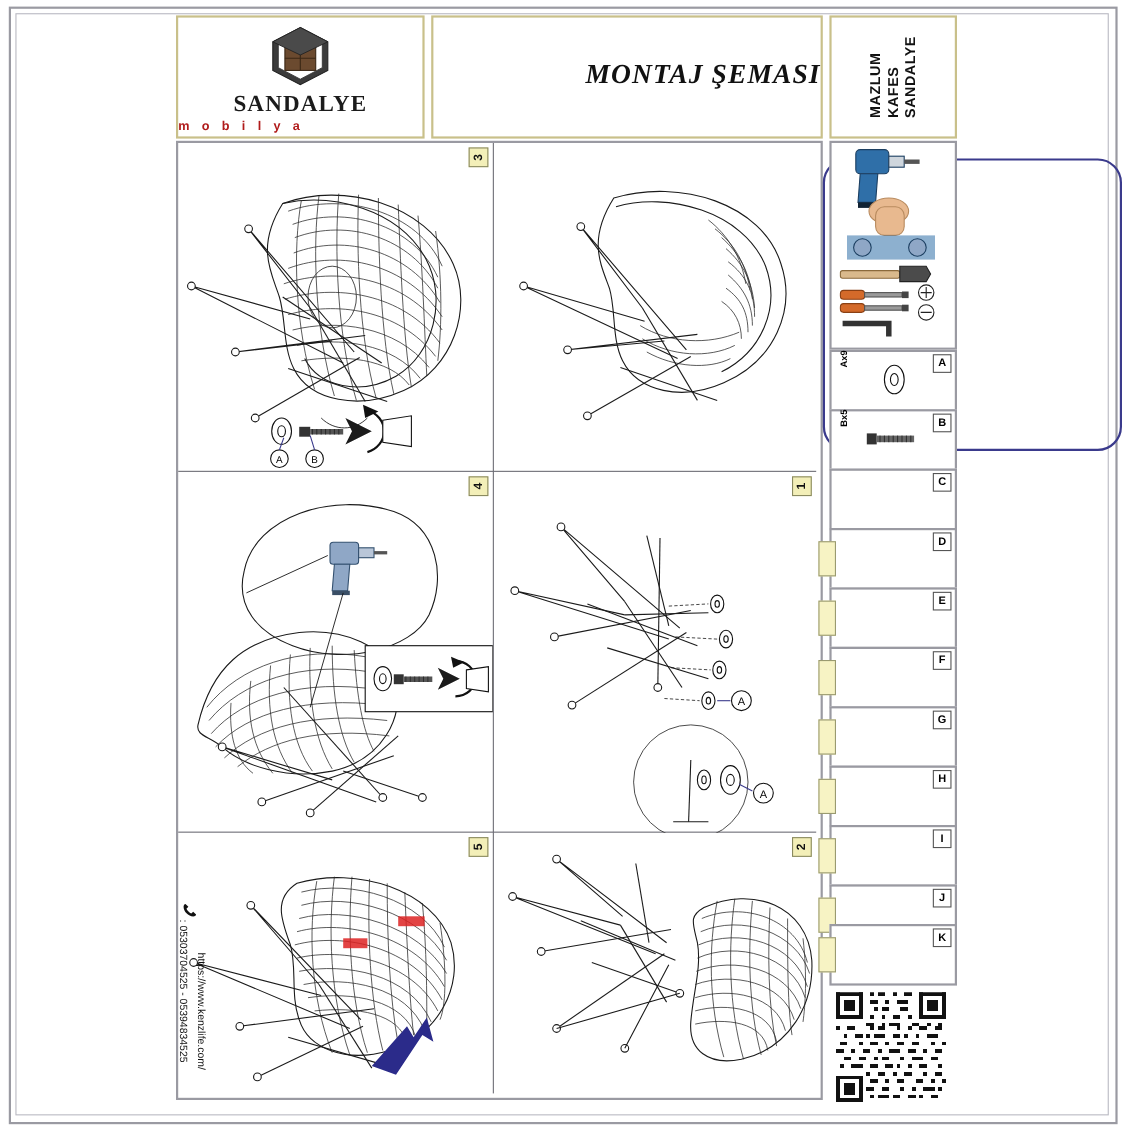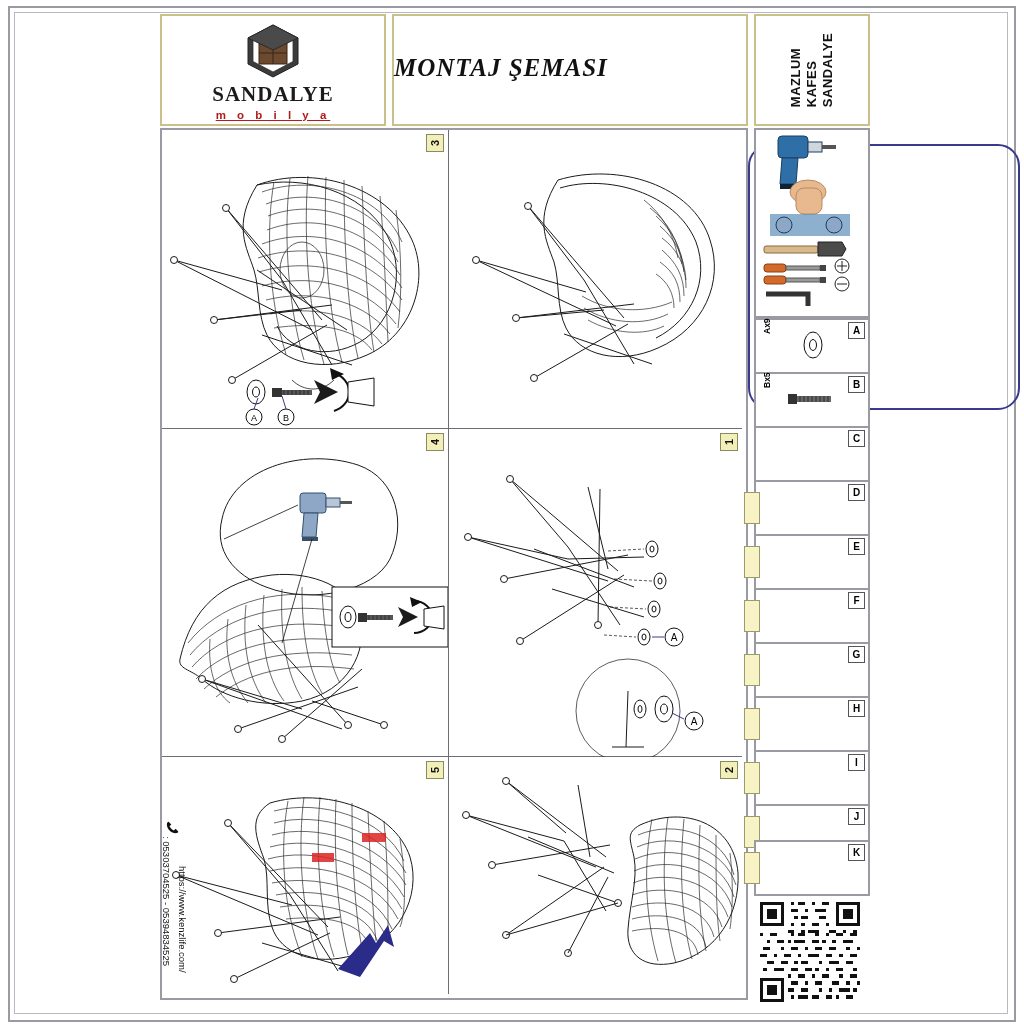--- a/index.html
+++ b/index.html
@@ -30,29 +30,29 @@
   .logo-hex{
     position:absolute;left:50%;top:6px;transform:translateX(-50%);
     width:62px;height:58px;
   }
   .logo-title{
     position:absolute;left:0;right:0;top:66px;text-align:center;
     font-family:"Liberation Serif",serif;font-weight:bold;font-size:21px;
     letter-spacing:1px;color:#1b1b1b;
   }
   .logo-sub{
-    position:absolute;left:0;right:0;top:93px;text-align:center;
-    font-size:11.5px;letter-spacing:4px;color:#b01b1b;font-weight:bold;text-decoration:underline;
+    position:absolute;left:0;right:0;top:93px;
+    font-size:11.5px;letter-spacing:4px;color:#b01b1b;font-weight:bold;
   }
   .hdr-title{
     position:absolute;left:392px;top:14px;width:352px;height:108px;
     border:2px solid #c9c08a;background:#fff;
   }
   .hdr-title span{
-    position:absolute;left:0;right:0;top:38px;text-align:left;
+    position:absolute;left:0;right:0;top:38px;text-align:right;
     font-family:"Liberation Serif",serif;font-style:italic;font-weight:bold;
     font-size:25px;letter-spacing:1px;color:#111;
   }
   .hdr-model{
     position:absolute;left:754px;top:14px;width:112px;height:108px;
     border:2px solid #c9c08a;background:#fff;
   }
   .hdr-model .rot{
     position:absolute;left:50%;top:50%;
     transform:translate(-50%,-50%) rotate(-90deg);

